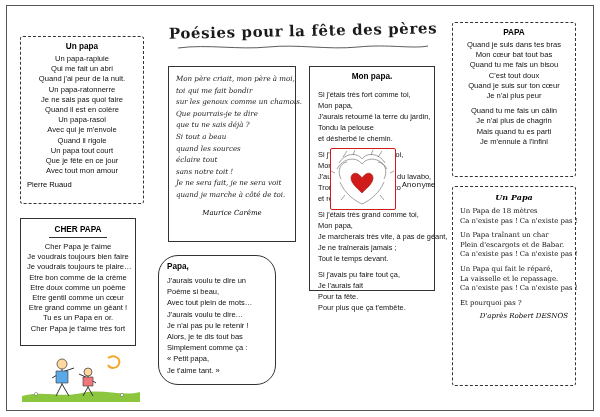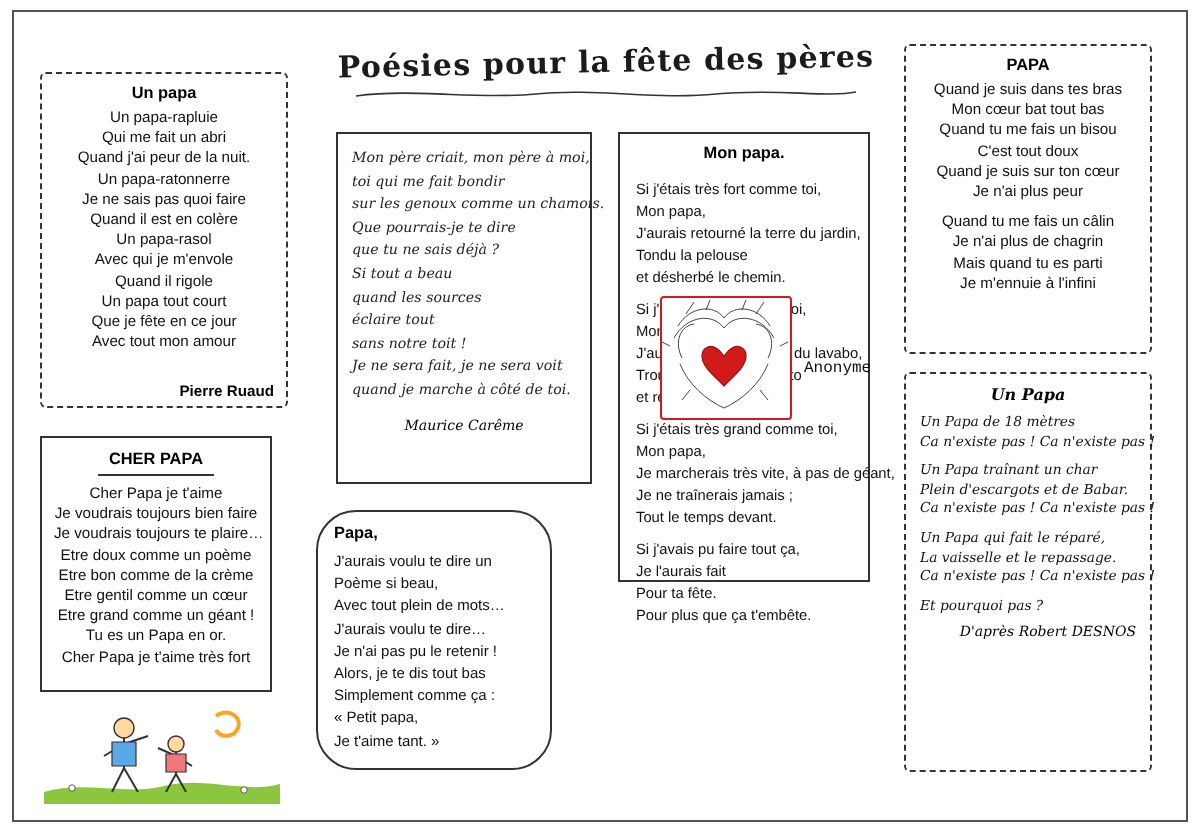--- a/index.html
+++ b/index.html
@@ -76,23 +76,22 @@
     white-space: pre;
   }
   .sig {
     font-size: 7.4px;
     text-align: right;
     margin-top: 4px;
     font-style: italic;
   }
   .sig-center {
     font-size: 7.6px;
-    text-align: right;
-    margin-top: 15px;
-    font-weight: bold;
+    text-align: left;
+    margin-top: 4px;
   }
   
   #box-unpapa {
     left: 20px;
     top: 36px;
     width: 124px;
     height: 168px;
     padding: 5px 6px;
     text-align: center;
   }
@@ -180,21 +179,20 @@
   #box-unpapa-desnos .ptitle {
     font-family: "DejaVu Serif", serif;
     font-weight: bold;
     font-style: italic;
     text-align: center;
     font-size: 8px;
     margin-bottom: 5px;
   }
   #box-unpapa-desnos .poem-line {
     font-family: "DejaVu Serif", serif;
-    font-style: italic;
     font-size: 6.9px;
     line-height: 9.6px;
   }
   #box-unpapa-desnos .sig {
     font-family: "DejaVu Serif", serif;
     font-size: 7px;
     font-style: italic;
   }
   .title-underline {
     width: 58px;
@@ -334,22 +332,22 @@
       <path d="M31,44 C25,38 20,34 20,29 C20,25 24,23 27,25 C29,26 30,28 31,29 C32,28 33,26 35,25 C38,23 42,25 42,29 C42,34 37,38 31,44 Z" fill="#d11a1a" stroke="#a01010" stroke-width="0.6"></path>
     </svg>
   </div>
 
   <div class="box solid" id="box-cherpapa">
     <div class="poem-title">CHER PAPA</div>
     <div class="title-underline"></div>
     <div class="poem-line">Cher Papa je t'aime</div>
     <div class="poem-line">Je voudrais toujours bien faire</div>
     <div class="poem-line">Je voudrais toujours te plaire…</div>
+    <div class="poem-line">Etre bon comme de la crème</div>
     <div class="poem-line">Etre doux comme un poème</div>
-    <div class="poem-line">Etre bon comme de la crème</div>
     <div class="poem-line">Etre gentil comme un cœur</div>
     <div class="poem-line">Etre grand comme un géant !</div>
     <div class="poem-line">Tu es un Papa en or.</div>
     <div class="poem-line">Cher Papa je t'aime très fort</div>
   </div>
 
   <div class="box solid" id="box-papa-voulu">
     <div class="ptitle">Papa,</div>
     <div class="poem-line">J'aurais voulu te dire un</div>
     <div class="poem-line">Poème si beau,</div>

